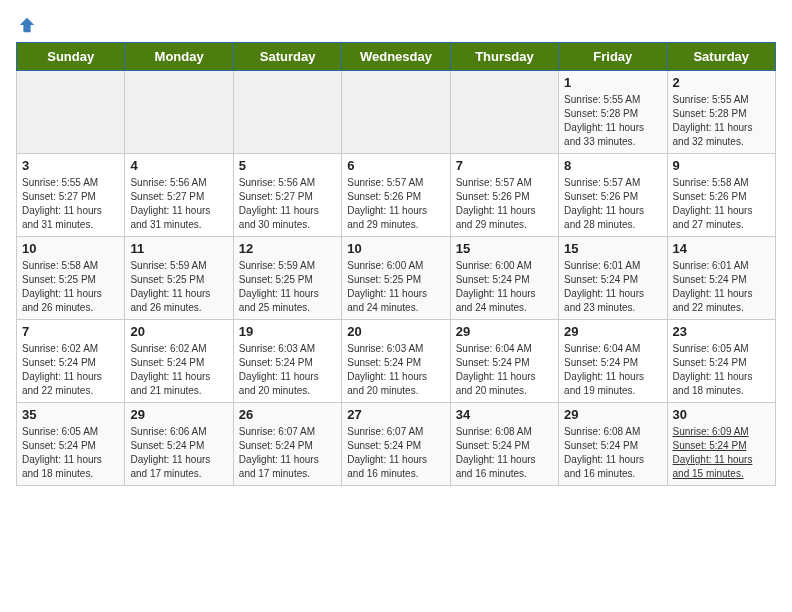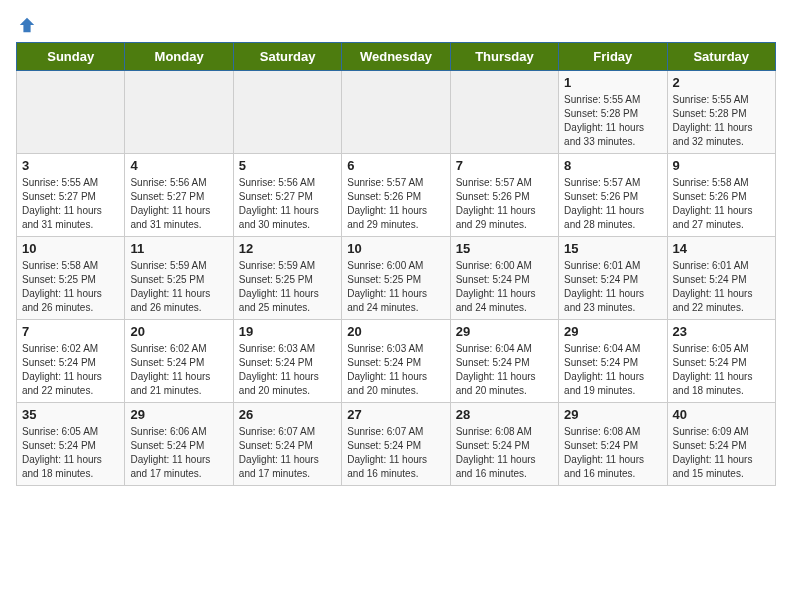--- a/index.html
+++ b/index.html
@@ -291,32 +291,32 @@
 Sunset: 5:24 PM
 Daylight: 11 hours and 17 minutes.</div>
         </td>
         <td>
           <div class="day-number">27</div>
           <div class="day-info" style="white-space: pre-line;">Sunrise: 6:07 AM
 Sunset: 5:24 PM
 Daylight: 11 hours and 16 minutes.</div>
         </td>
         <td>
-          <div class="day-number">28</div>
+          <div class="day-number">34</div>
           <div class="day-info" style="white-space: pre-line;">Sunrise: 6:08 AM
 Sunset: 5:24 PM
 Daylight: 11 hours and 16 minutes.</div>
         </td>
         <td>
           <div class="day-number">29</div>
           <div class="day-info" style="white-space: pre-line;">Sunrise: 6:08 AM
 Sunset: 5:24 PM
 Daylight: 11 hours and 16 minutes.</div>
         </td>
         <td>
-          <div class="day-number">40</div>
-          <div class="day-info" style="white-space: pre-line;">Sunrise: 6:09 AM
+          <div class="day-number">30</div>
+          <div class="day-info" style="white-space: pre-line; text-decoration: underline;">Sunrise: 6:09 AM
 Sunset: 5:24 PM
 Daylight: 11 hours and 15 minutes.</div>
         </td>
       </tr>
     </tbody>
 </table>
 
 </body></html>

